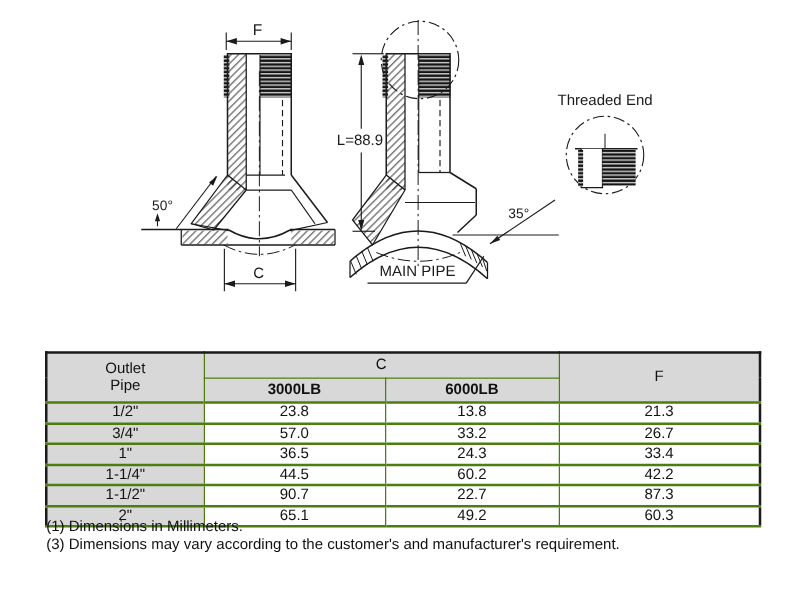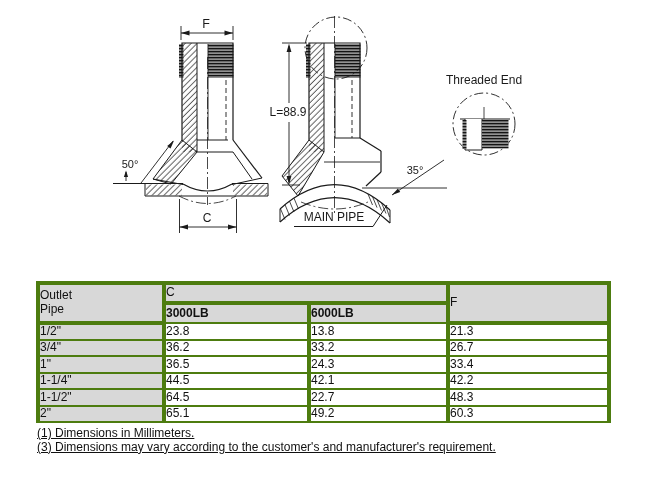--- a/index.html
+++ b/index.html
@@ -11,33 +11,33 @@
   }
   #drawing{position:absolute;left:0;top:0;}
   #drawing text{fill:#1a1a1a;}
 
   #spec-table{
     position:absolute;left:36px;top:281px;width:571px;
     border-collapse:collapse;table-layout:fixed;
     font-size:12px;color:#111;border:2px solid #1a1a1a;
   }
   #spec-table th,#spec-table td{
-    border:4px solid #4d7c0f;text-align:left;vertical-align:middle;
+    border:1px solid #4d7c0f;text-align:center;vertical-align:middle;
     padding:0;font-weight:normal;line-height:1.15;
   }
   #spec-table thead tr{height:20px;}
   #spec-table tbody tr{height:16.5px;}
   #spec-table thead tr:last-child th{border-bottom-width:2px;font-weight:bold;}
   #spec-table tbody td{border-top-width:2px;border-bottom-width:2px;}
   .gray{background:#d8d8d8;}
   .pre{white-space:pre-line;}
 
   #notes{
-    position:absolute;left:37px;top:427px;width:600px;
-    font-size:12px;line-height:13.5px;text-decoration:underline;
+    position:absolute;left:37px;top:415px;width:600px;
+    font-size:12px;line-height:13.5px;
   }
   #notes p{margin:0;}
 </style>
 </head>
 <body>
 
 <svg id="drawing" width="649" height="278" viewBox="0 0 649 278">
   <defs>
     <pattern id="thr" width="3" height="3" patternUnits="userSpaceOnUse">
       <rect width="3" height="3" fill="#141414"></rect>
@@ -205,41 +205,41 @@
   </thead>
   <tbody>
     <tr>
       <td class="gray">1/2"</td>
       <td>23.8</td>
       <td>13.8</td>
       <td>21.3</td>
     </tr>
     <tr>
       <td class="gray">3/4"</td>
-      <td>36.2</td>
+      <td>57.0</td>
       <td>33.2</td>
       <td>26.7</td>
     </tr>
     <tr>
       <td class="gray">1"</td>
       <td>36.5</td>
       <td>24.3</td>
       <td>33.4</td>
     </tr>
     <tr>
       <td class="gray">1-1/4"</td>
       <td>44.5</td>
-      <td>42.1</td>
+      <td>60.2</td>
       <td>42.2</td>
     </tr>
     <tr>
       <td class="gray">1-1/2"</td>
-      <td>64.5</td>
+      <td>90.7</td>
       <td>22.7</td>
-      <td>48.3</td>
+      <td>87.3</td>
     </tr>
     <tr>
       <td class="gray">2"</td>
       <td>65.1</td>
       <td>49.2</td>
       <td>60.3</td>
     </tr>
   </tbody>
 </table>
 

